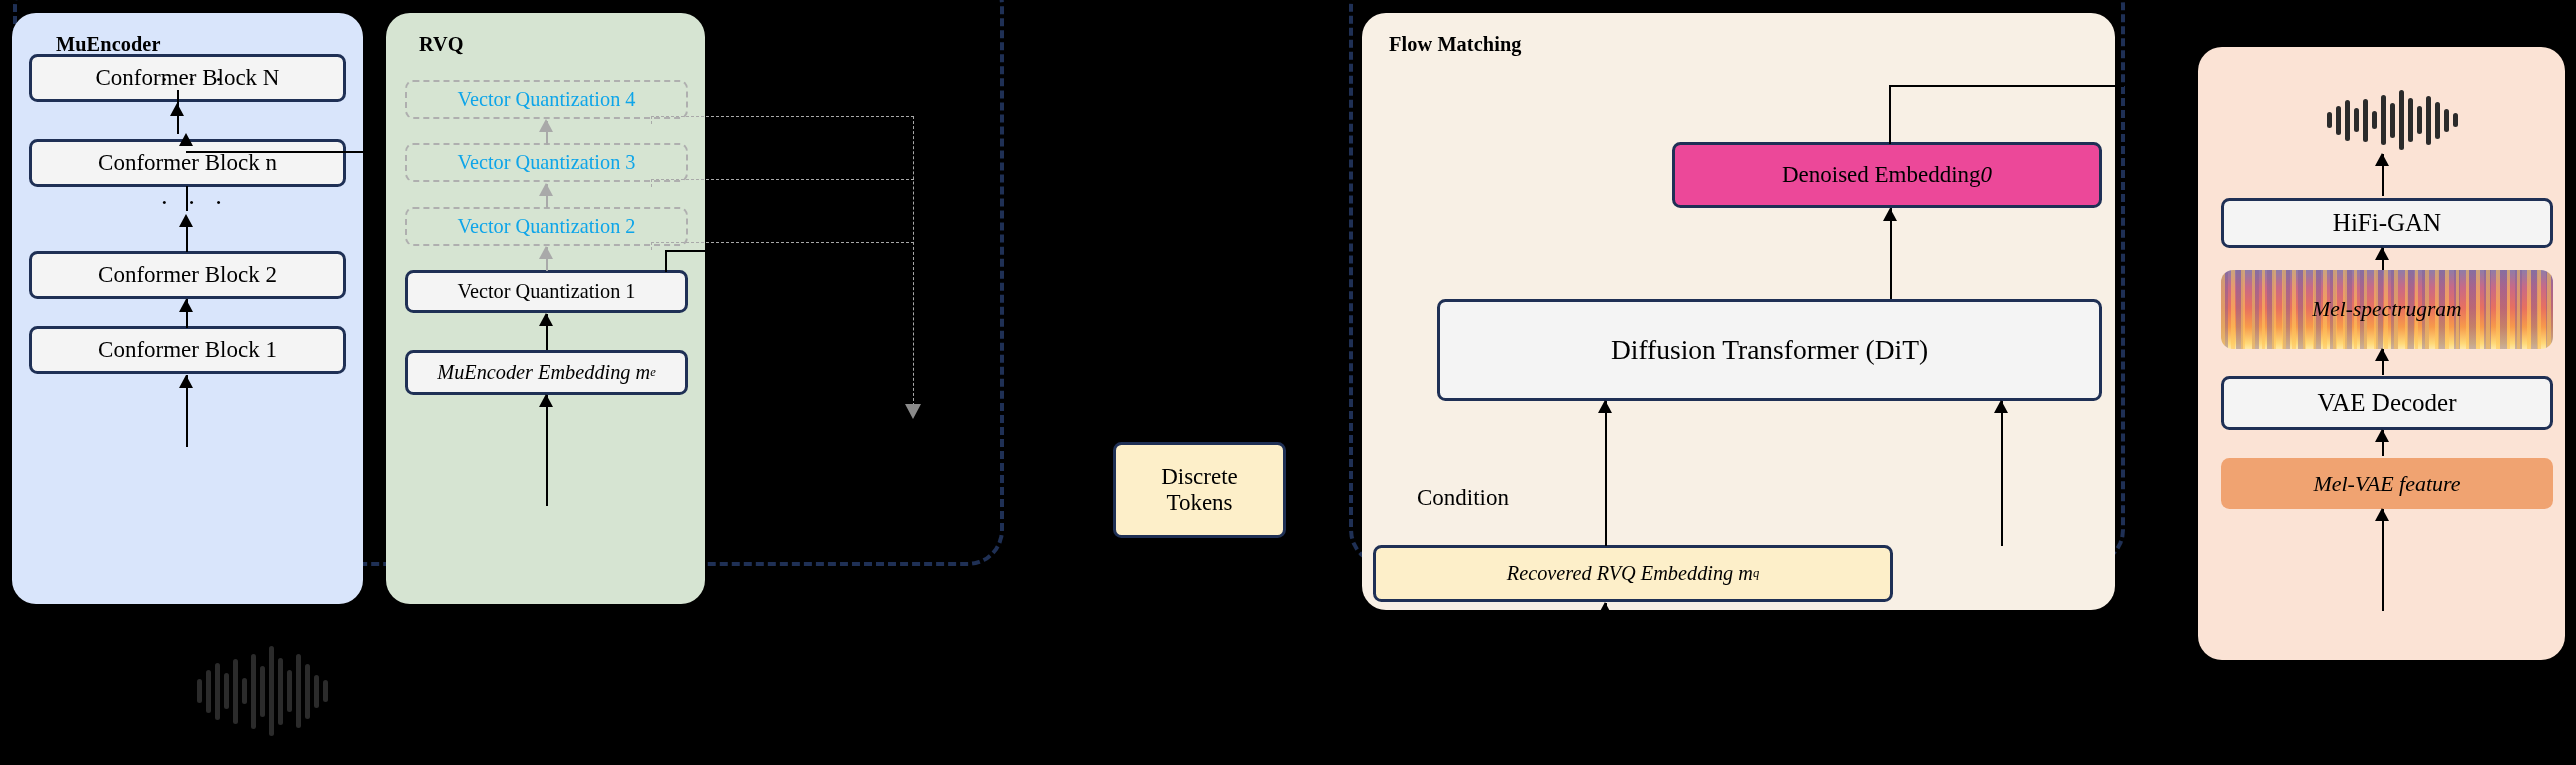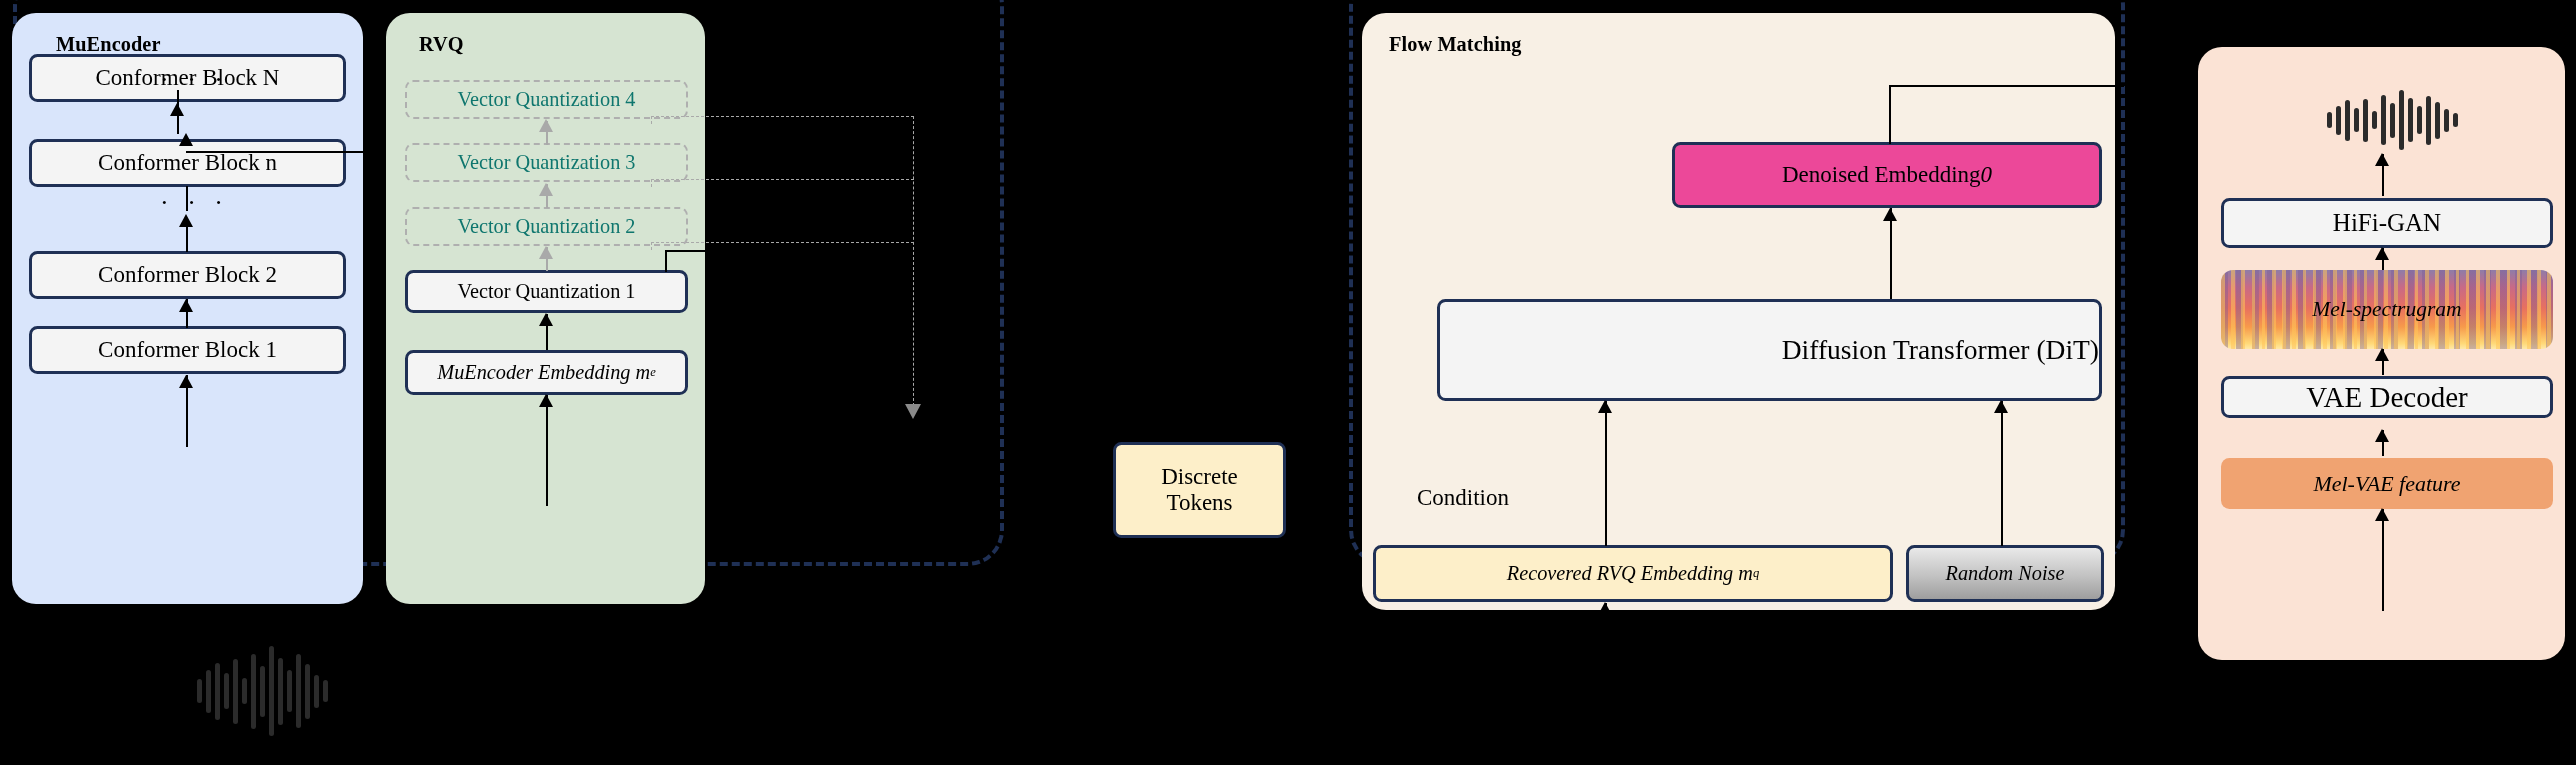--- a/index.html
+++ b/index.html
@@ -19,21 +19,21 @@
   .panel.peach{background:#FBE3D5;}
 
   .panel-title{position:absolute;font-weight:bold;font-size:20.3px;letter-spacing:0.1px;margin-top:8px;}
 
   
   .node{position:absolute;box-sizing:border-box;display:flex;align-items:center;
         justify-content:center;text-align:center;border:3px solid #1F3055;
         border-radius:8.4px;background:#F4F4F4;font-size:23px;line-height:1.05;}
   .node.yellow{background:#ec4899;align-items:center;}
   .node.yellow-lite{background:#FDEFC9;}
-  .node.ghost{border:2.4px dashed #AFAFAF;background:transparent;color:#0f766e;}
+  .node.ghost{border:2.4px dashed #AFAFAF;background:transparent;color:#0ea5e9;}
   .node.noise{background:linear-gradient(180deg,#E9E9E9 0%,#C2C2C2 55%,#9E9E9E 100%);}
   .node.italic{font-style:italic;}
   .node.sm{font-size:20.3px;}
   .node.two-line{flex-direction:column;line-height:1.12;}
 
   .node .sub{font-size:.62em;vertical-align:-0.35em;font-style:italic;}
 
   
   .melspec{position:absolute;border-radius:12px;overflow:hidden;display:flex;
            align-items:center;justify-content:center;font-style:italic;font-size:21.5px;
@@ -170,39 +170,36 @@
   <div class="dashgroup" style="left:1349px;top:-31px;width:776px;height:597px;"></div>
 
   <div class="panel cream" style="left:1362px;top:13px;width:753px;height:597px;"></div>
   <div class="panel-title" style="left:1389px;top:25px;">Flow Matching</div>
 
   <div class="node yellow" style="left:1672px;top:142px;width:430px;height:66px;">
     <span>Denoised Embedding </span>
       <span style="font-style:italic">0</span>
   </div>
 
-  <div class="node" style="left:1437px;top:299px;width:665px;height:102px;font-size:27.5px;justify-content:flex-end;">
+  <div class="node" style="left:1437px;top:299px;width:665px;height:102px;font-size:27.5px;">
     <span>Diffusion Transformer (DiT)</span>
   </div>
 
   <div class="ln v" style="left:1890px;top:208px;height:91px;"></div>
   <div class="ln v" style="left:1889px;top:85px;height:59px;"></div>
   <div class="ln h" style="left:1889px;top:85px;width:235px;"></div>
   <div class="arw" style="left:1883px;top:208px;"></div>
 
   <div class="cond-lbl" style="left:1417px;top:485px;">Condition</div>
 
   <div class="node yellow-lite italic sm" style="left:1373px;top:545px;width:520px;height:57px;">
     <span>Recovered RVQ Embedding m</span>
       <span class="sub">q</span>
   </div>
 
-  <div class="node noise italic sm" style="left:1906px;top:545px;width:198px;height:57px;">
-    <span>Random Noise</span>
-  </div>
 
   <div class="ln v" style="left:1605px;top:401px;height:145px;"></div>
   <div class="arw" style="left:1598px;top:400px;"></div>
   <div class="ln v" style="left:2001px;top:401px;height:145px;"></div>
   <div class="arw" style="left:1994px;top:400px;"></div>
 
   <div class="ln v" style="left:1200px;top:538px;height:115px;"></div>
   <div class="ln h" style="left:1200px;top:651px;width:406px;"></div>
   <div class="ln v" style="left:1605px;top:603px;height:49px;"></div>
   <div class="arw" style="left:1598px;top:602px;"></div>
@@ -239,21 +236,21 @@
   <div class="ln v" style="left:2382px;top:248px;height:23px;"></div>
   <div class="arw" style="left:2375px;top:247px;"></div>
 
   <div class="melspec" style="left:2221px;top:270px;width:332px;height:79px;">
     <span class="lbl">Mel-spectrugram</span>
   </div>
 
   <div class="ln v" style="left:2382px;top:349px;height:26px;"></div>
   <div class="arw" style="left:2375px;top:348px;"></div>
 
-  <div class="node" style="left:2221px;top:376px;width:332px;height:42px;font-size:29px;">
+  <div class="node" style="left:2221px;top:376px;width:332px;height:54px;font-size:25px;">
     <span>VAE Decoder</span>
   </div>
 
   <div class="ln v" style="left:2382px;top:430px;height:26px;"></div>
   <div class="arw" style="left:2375px;top:429px;"></div>
 
   <div class="feat" style="left:2221px;top:458px;width:332px;height:51px;">
     <span>Mel-VAE  feature</span>
   </div>
 

